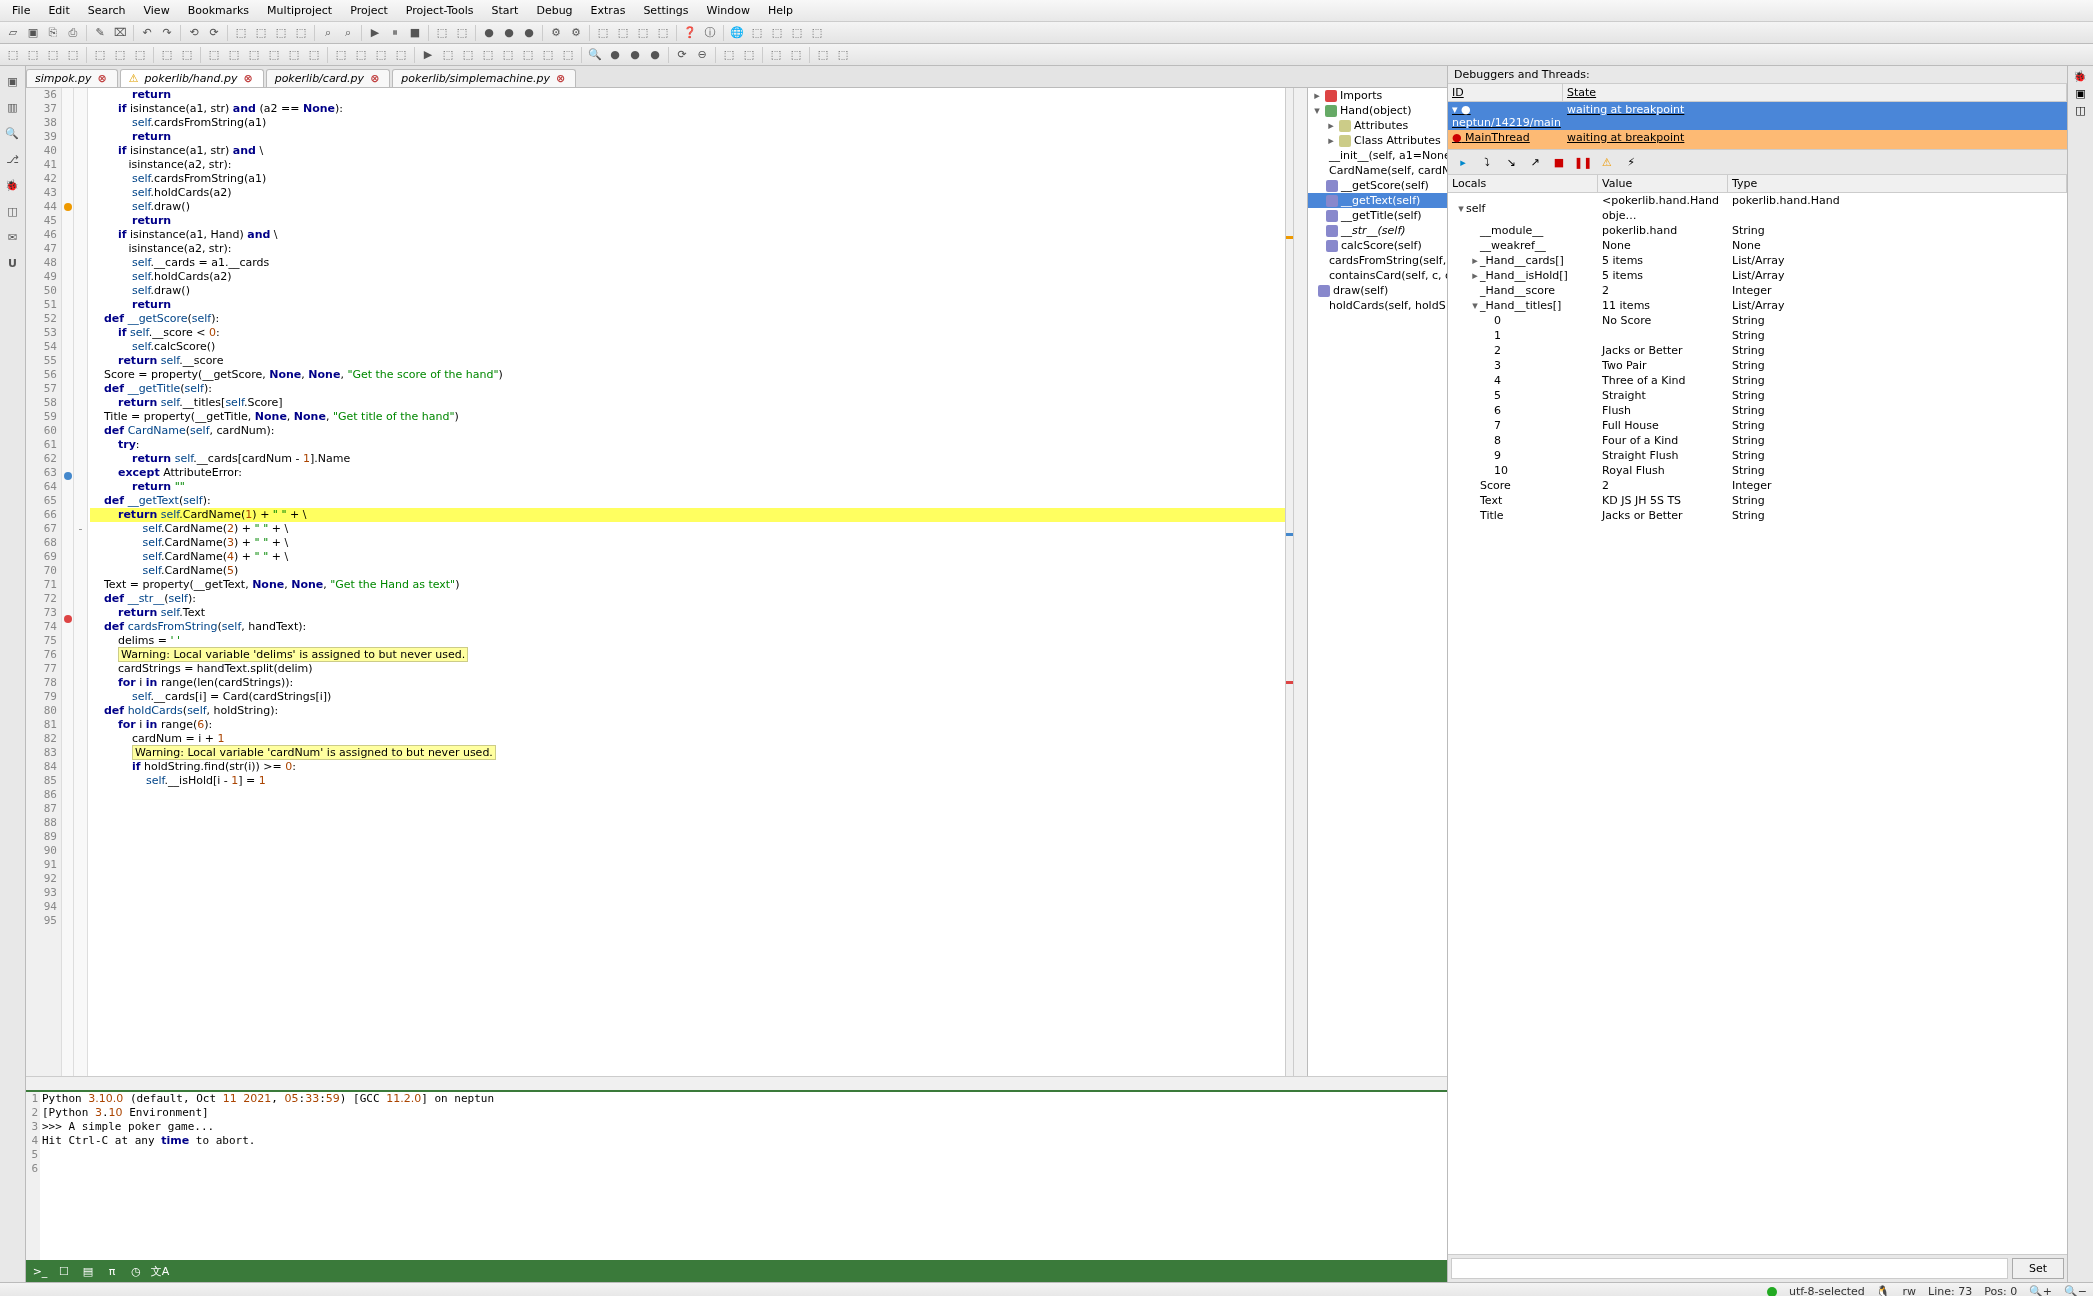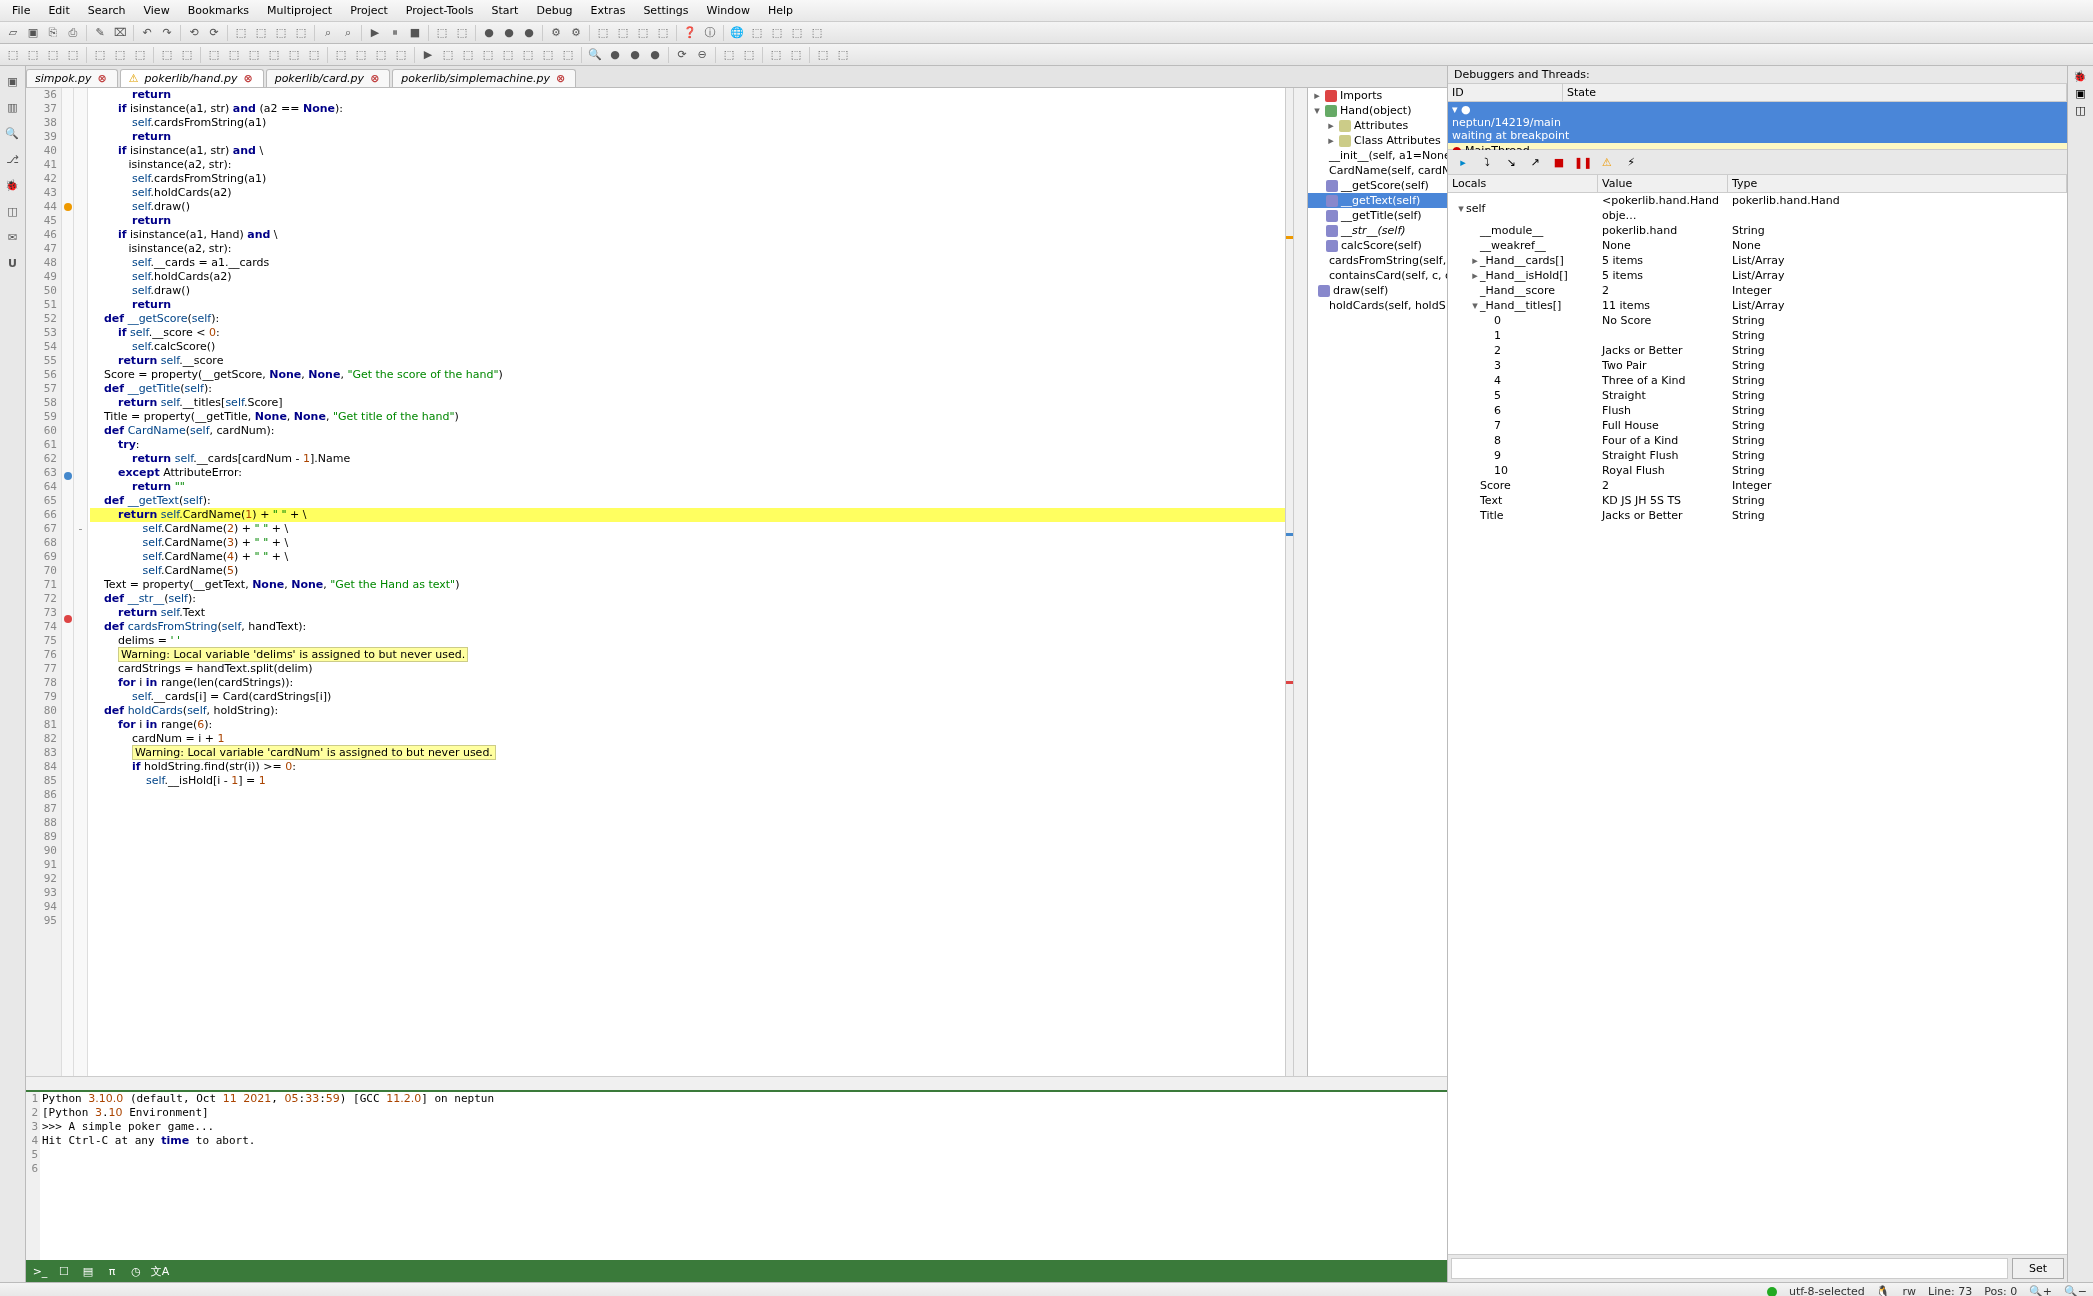--- a/index.html
+++ b/index.html
@@ -46,24 +46,24 @@
 .ico-cls { background: #6a6; }
 .ico-mth { background: #88c; }
 .ico-attr { background: #cc8; }
 .shell-pane { height: 170px; background: #fff; border-top: 2px solid #3a7a3a; display: flex; }
 .shell-gutter { width: 14px; background: #f0f0f0; color: #888; text-align: right; font-family: monospace; font-size: 11px; line-height: 14px; padding-right: 2px; }
 .shell-text { flex: 1; font-family: "DejaVu Sans Mono", monospace; font-size: 11px; line-height: 14px; white-space: pre; padding: 0 2px; }
 .shell-bottom-bar { height: 22px; background: #3a7a3a; display: flex; align-items: center; gap: 4px; padding: 0 4px; }
 .shell-bottom-bar .sbtn { width: 20px; height: 18px; color: #fff; display: flex; align-items: center; justify-content: center; }
 .right-col { width: 620px; display: flex; flex-direction: column; border-left: 1px solid #bbb; background: #f4f4f4; }
 .debug-title { padding: 2px 6px; background: #e8e8e8; border-bottom: 1px solid #ccc; }
-.thread-table { background: #fef9c3; height: 66px; border-bottom: 1px solid #ccc; font-size: 11px; }
+.thread-table { background: #fdba74; height: 66px; border-bottom: 1px solid #ccc; font-size: 11px; text-decoration: underline; }
 .thread-table .hdr { display: flex; background: #f0f0f0; border-bottom: 1px solid #ccc; }
 .thread-table .hdr div { padding: 2px 4px; border-right: 1px solid #ccc; }
-.thread-table .trow { display: flex; padding: 1px 4px; flex-direction: column; }
+.thread-table .trow { display: flex; padding: 1px 4px; }
 .thread-table .trow.sel { background: #4a86d8; color: #fff; }
 .thread-table .trow div:first-child { width: 115px; }
 .dbgbar { display: flex; gap: 2px; padding: 2px 4px; background: #e8e8e8; border-bottom: 1px solid #ccc; align-items: center; }
 .dbgbar .dbtn { width: 22px; height: 20px; display: flex; align-items: center; justify-content: center; border: 1px solid transparent; cursor: pointer; }
 .stack-row { display: flex; padding: 2px 4px; background: #fff; border-bottom: 1px solid #ccc; }
 .stack-row input { flex: 1; border: 1px solid #ccc; padding: 2px 4px; font-size: 11px; }
 .stack-row button { margin-left: 4px; padding: 2px 12px; border: 1px solid #aaa; background: #f0f0f0; cursor: pointer; }
 .vars-table { flex: 1; background: #fff; overflow: auto; }
 .vars-table .hdr { display: flex; background: #f0f0f0; border-bottom: 1px solid #ccc; position: sticky; top: 0; }
 .vars-table .hdr div { padding: 2px 4px; border-right: 1px solid #ccc; }

